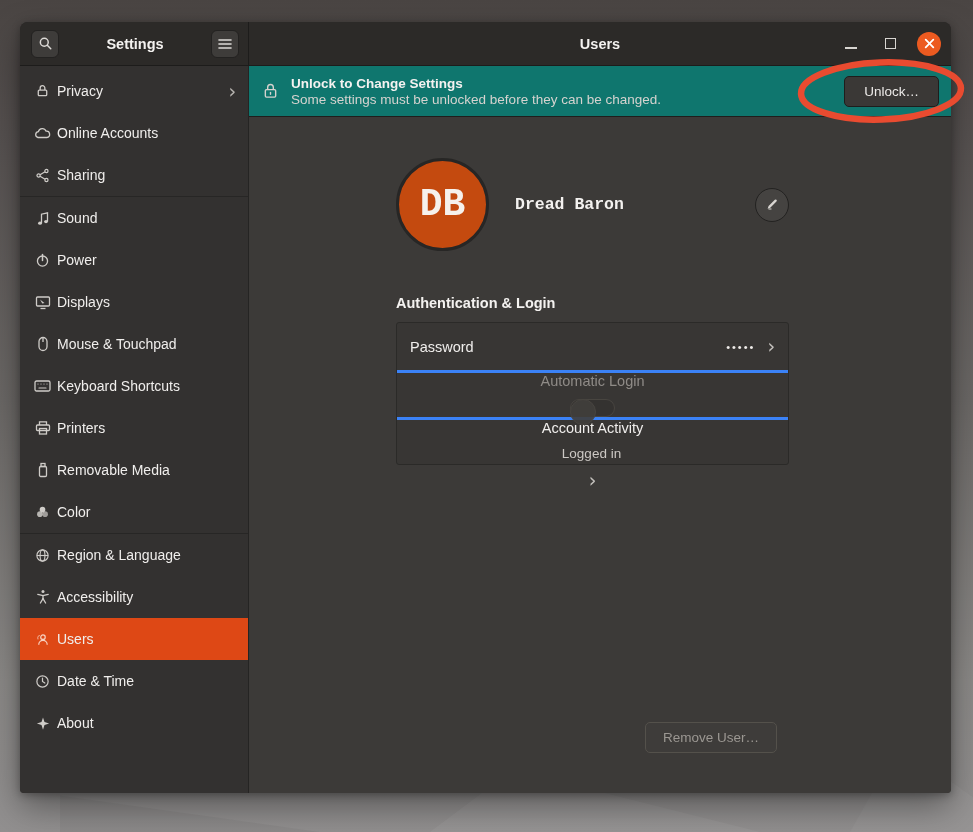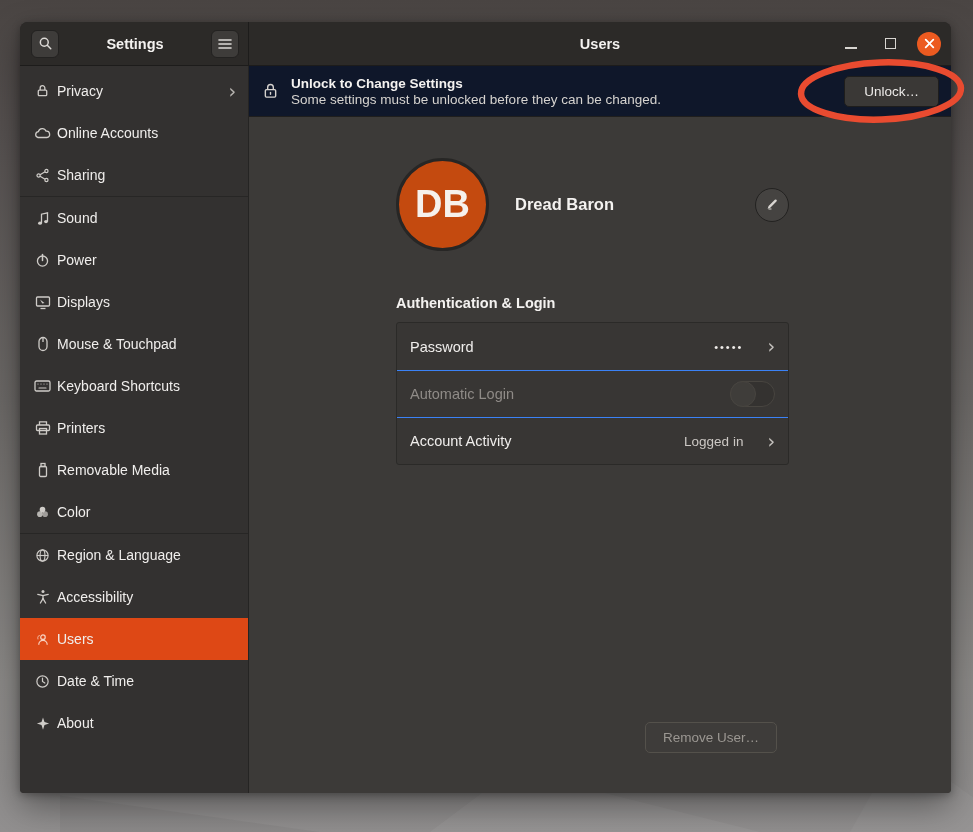--- a/index.html
+++ b/index.html
@@ -54,57 +54,57 @@
   }
   .side-item .icn { width:17px; height:17px; flex:0 0 17px; color:#cfccc8; display:flex; align-items:center; justify-content:center; }
   .side-item .lbl { flex:1; white-space:nowrap; }
   .side-item .chev { color:#b5b2ae; font-size:19px; line-height:1; font-family:"DejaVu Sans",sans-serif; }
   .side-item.selected { background:#de4815; }
   .side-item.selected .icn { color:#f7d2c2; }
   .side-divider { height:1px; background:#272625; margin:0; }
 
   
   .banner {
-    height:51px; flex:0 0 51px; background:#0f172a; display:flex; align-items:center;
+    height:51px; flex:0 0 51px; background:#0f766e; display:flex; align-items:center;
     padding:0 12px 0 14px; gap:13px; border-bottom:1px solid #1f1e1d;
   }
   .banner .lock { color:#d5d2ce; display:flex; }
   .banner-text { display:flex; flex-direction:column; gap:1px; }
   .banner-title { color:#f4f2f0; font-weight:bold; font-size:13.5px; }
   .banner-sub { color:#d6d3cf; font-size:13.5px; }
   .unlock-btn {
     margin-left:auto; background:#3a3836; border:1px solid #1e1d1c; border-radius:5px;
     color:#eceae8; font-size:13.5px; padding:7px 19px; cursor:pointer;
     font-family:"Liberation Sans",sans-serif;
   }
 
   
   .main { flex:1; display:flex; flex-direction:column; min-width:0; }
   .content { flex:1; position:relative; background:#3c3a38; }
   .column { width:393px; margin-left:147px; }
 
-  .profile-row { display:flex; align-items:center; margin-top:41px; }
+  .profile-row { display:flex; align-items:center; margin-top:41px;font-family:Liberation Mono, monospace; }
   .avatar {
     width:93px; height:93px; border-radius:50%; background:#c44a0f; border:3px solid #272625;
     display:flex; align-items:center; justify-content:center;
     color:#f6f1ec; font-size:38px; font-weight:bold; letter-spacing:0;
   }
   .user-name { margin-left:26px; color:#f4f2f0; font-weight:bold; font-size:16.5px; }
   .edit-btn {
     margin-left:auto; width:34px; height:34px; border-radius:50%; background:#454341;
     border:1px solid #232221; display:flex; align-items:center; justify-content:center;
     color:#d8d5d1; cursor:pointer;
   }
 
   .auth-heading { margin-top:44px; color:#f4f2f0; font-weight:bold; font-size:14.5px; }
   .auth-box { margin-top:11px; background:#383634; border:1px solid #2b2a28; border-radius:3px; }
   .auth-row {
-    height:47px; display:flex; align-items:center; padding:0 13px; gap:22px; cursor:pointer;
-  }
-  .auth-row + .auth-row { border-top:1px solid #3b82f6; }
+    height:47px; display:flex; align-items:center; padding:0 13px; gap:10px; cursor:pointer;
+  }
+  .auth-row + .auth-row { border-top:3px solid #3b82f6;flex-direction:column; }
   .auth-row .rlabel { color:#f0eeec; font-size:14.5px; flex:1; }
   .auth-row.disabled { cursor:default; }
   .auth-row.disabled .rlabel { color:#8f8b87; }
   .dots { color:#efece9; font-size:11px; letter-spacing:2px; margin-right:2px; }
   .rvalue { color:#ccc8c4; font-size:13.5px; margin-right:2px; }
   .row-chev { color:#c2bfbb; font-size:19px; line-height:1; font-family:"DejaVu Sans",sans-serif; }
 
   .toggle { width:45px; height:26px; border-radius:13px; background:#343230; border:1px solid #4a4742; position:relative; opacity:.9; }
   .toggle .knob { position:absolute; left:-1px; top:-1px; width:26px; height:26px; border-radius:50%; background:#403e3b; border:1px solid #4a4742; }
 

